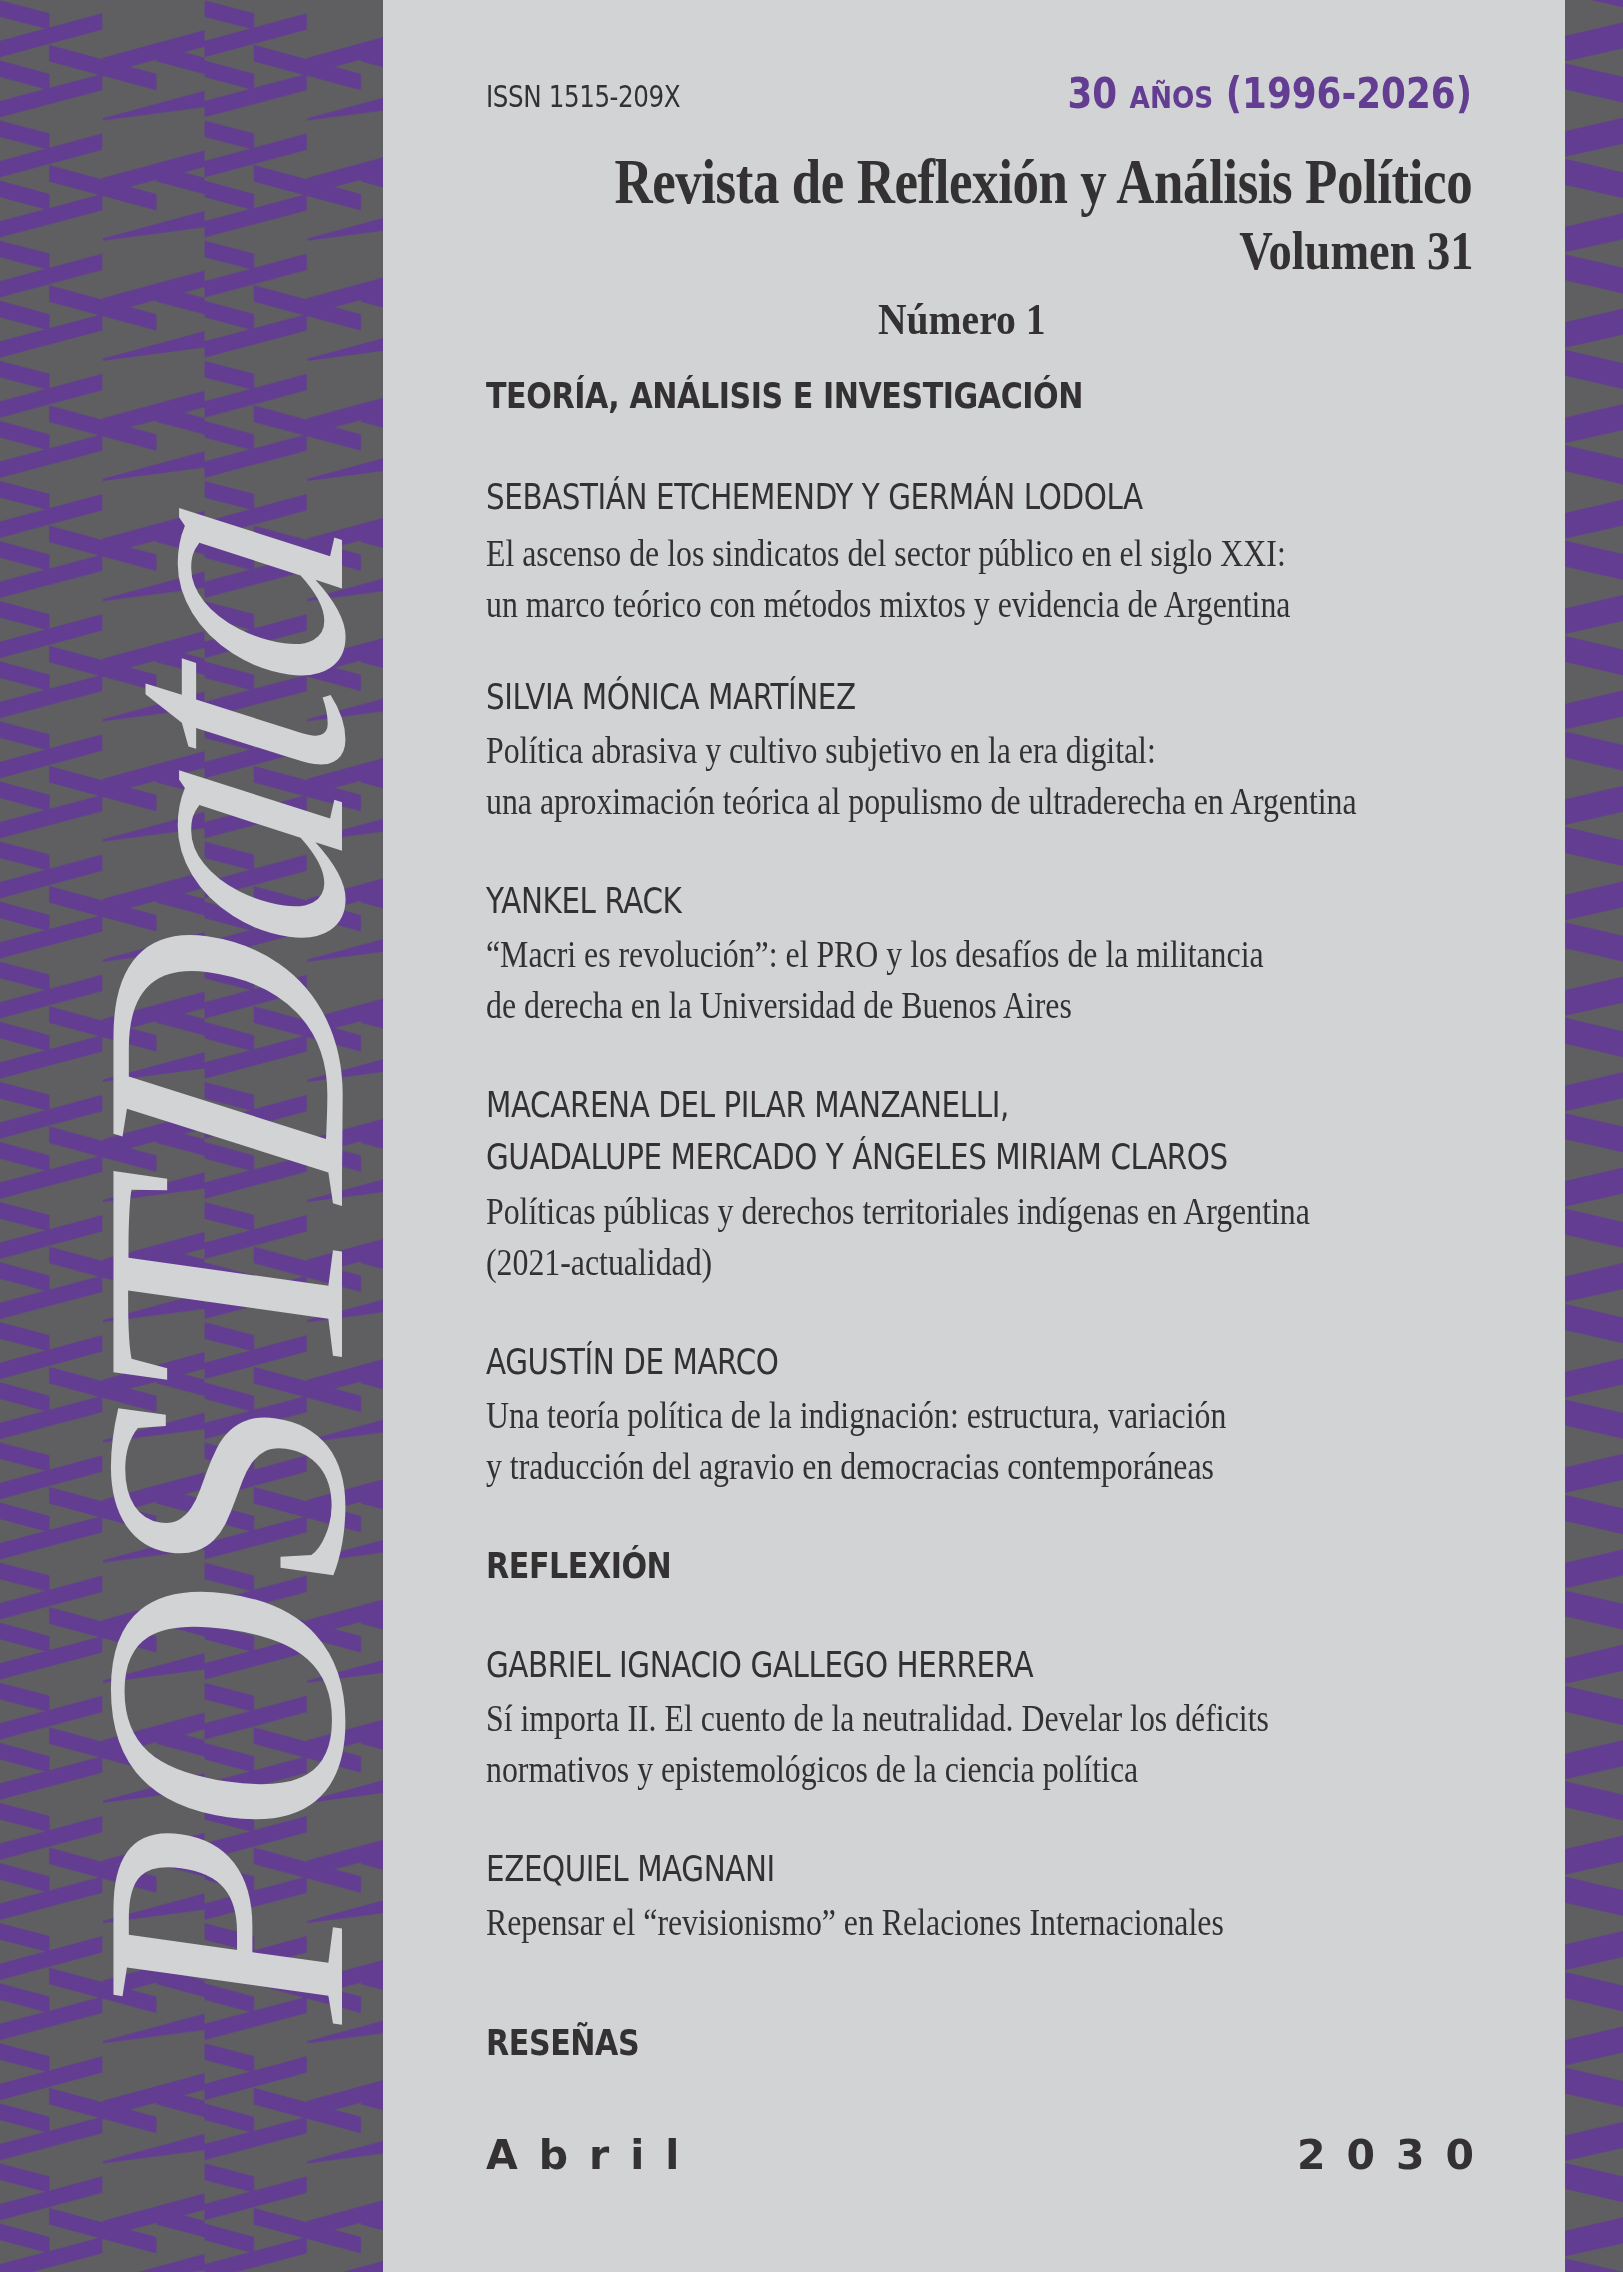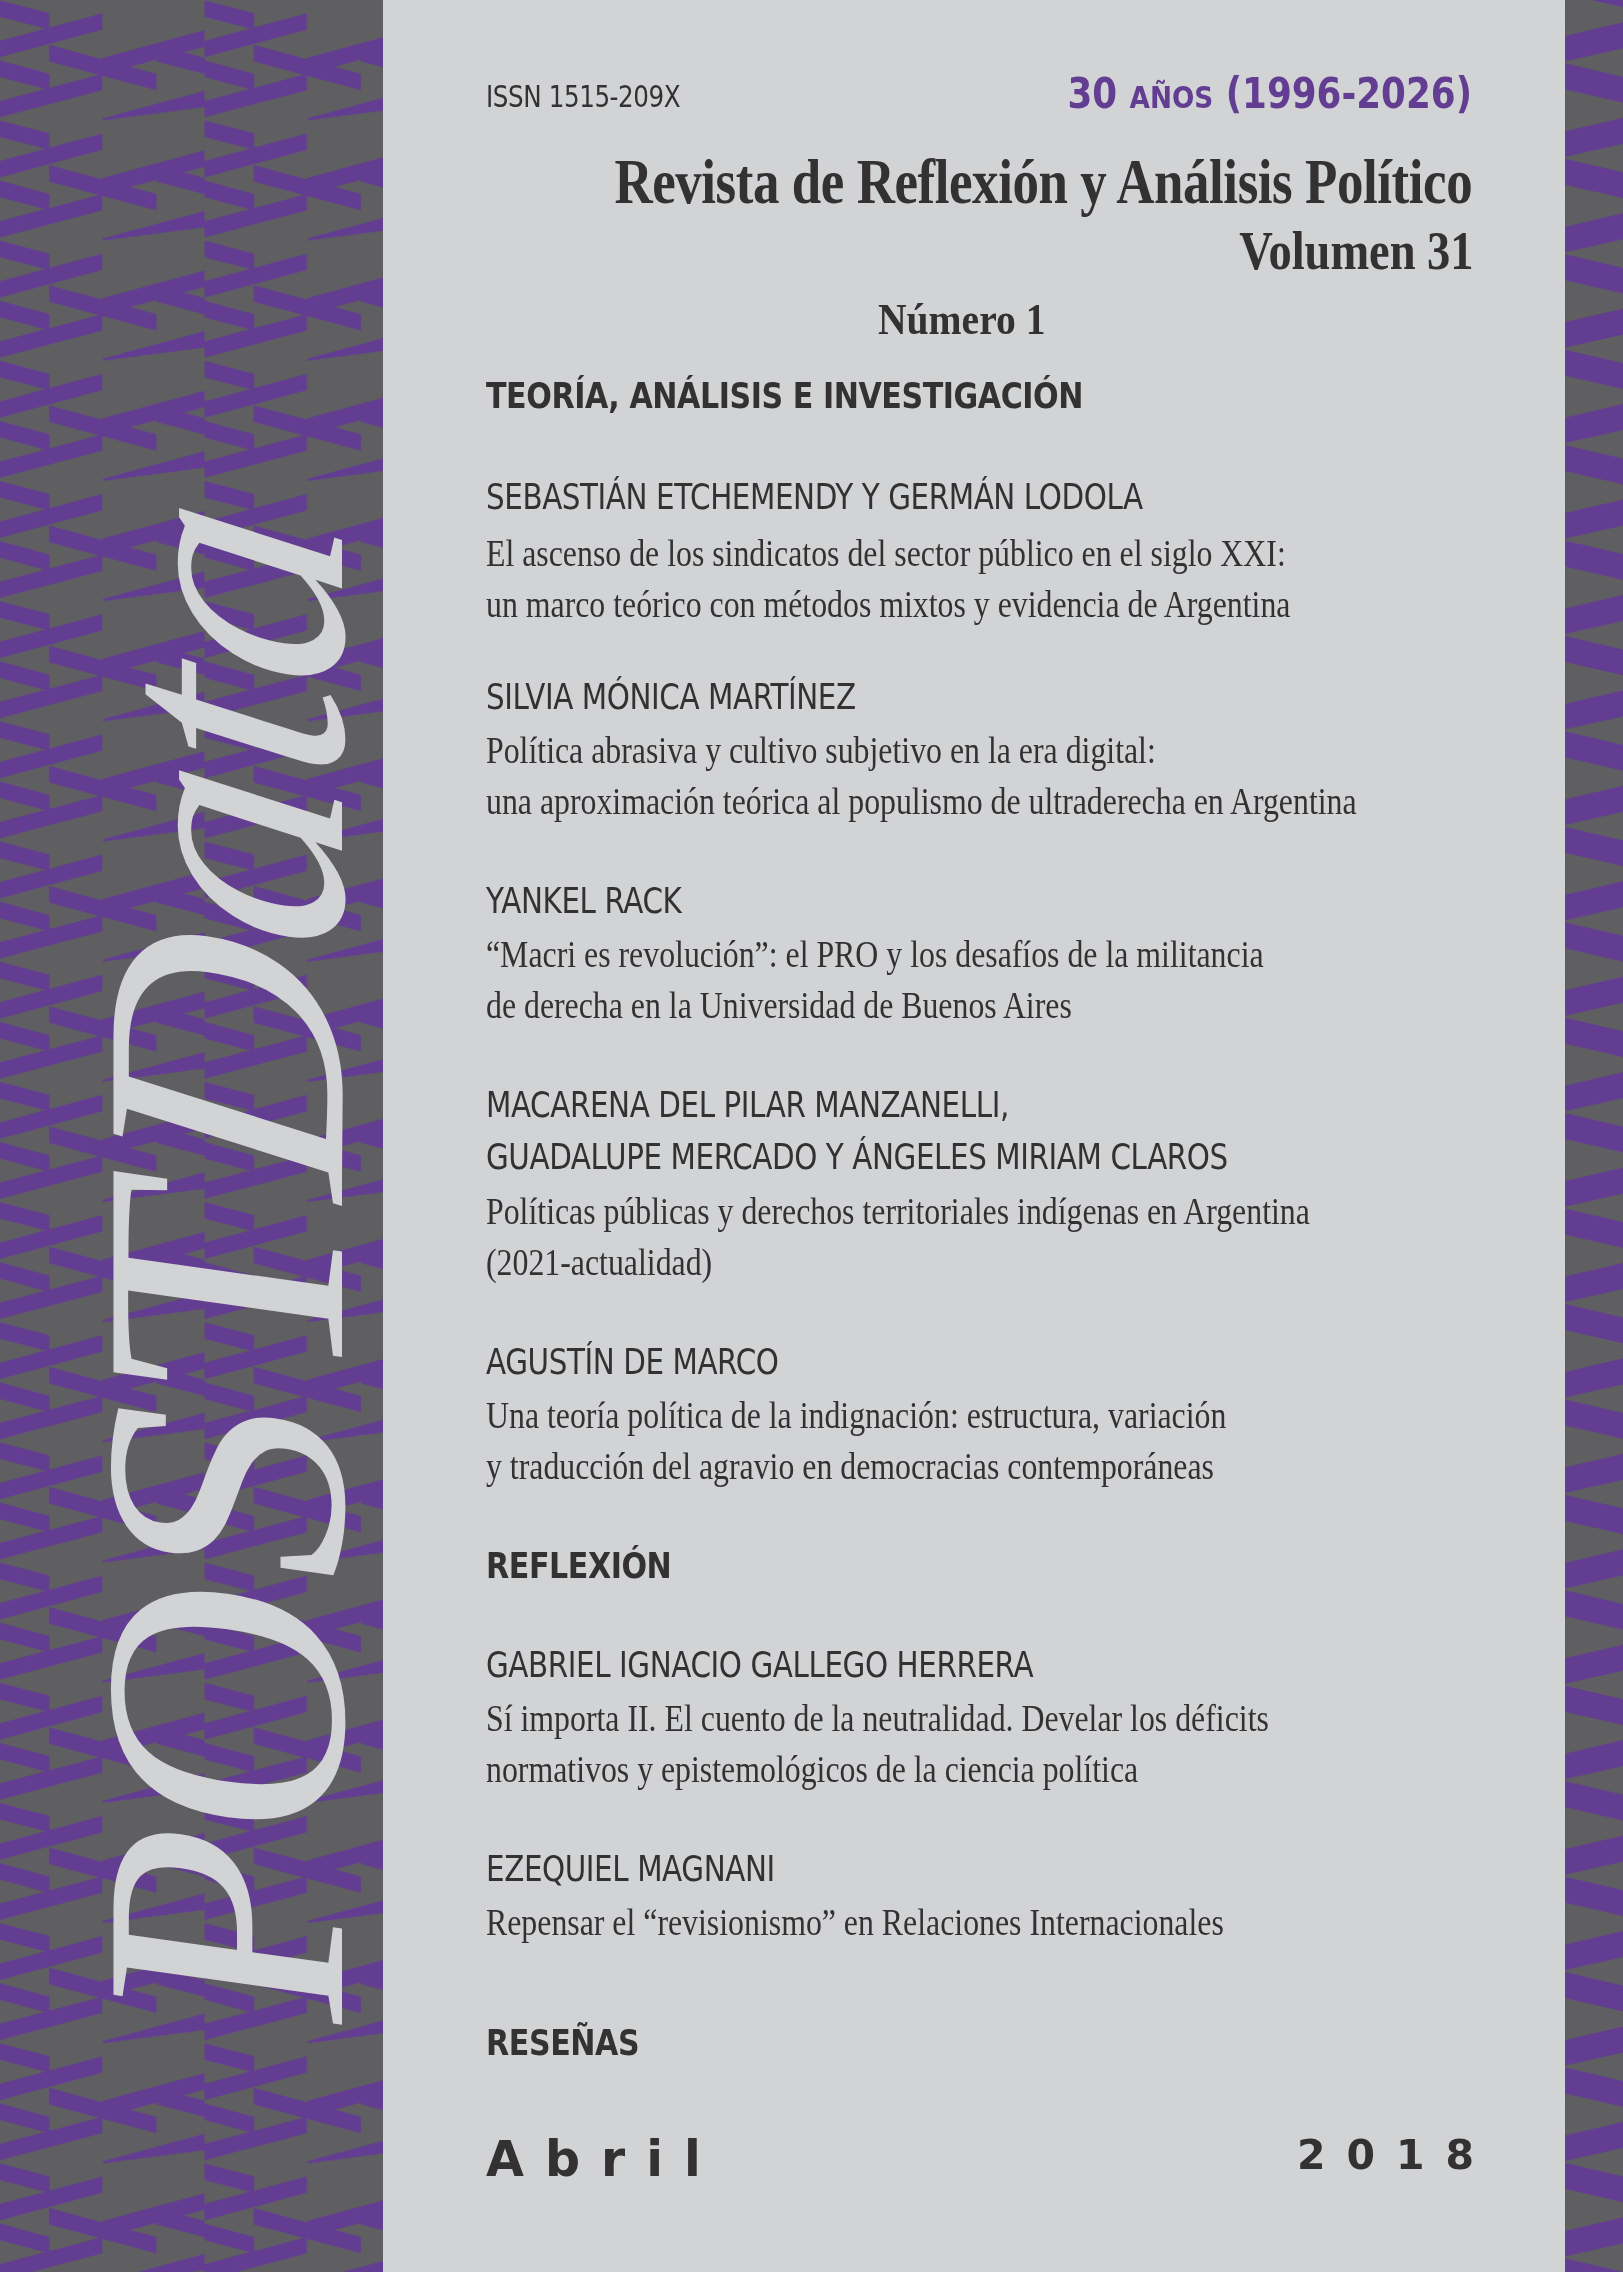--- a/index.html
+++ b/index.html
@@ -33,21 +33,21 @@
       transform: scaleX(0.86); transform-origin: left top; left: 486px;
     }
     .author {
       font-size: 35px; white-space: nowrap; left: 486px;
       transform: scaleX(0.84); transform-origin: left top; letter-spacing: -0.5px;
     }
     .article {
       font-size: 37px; white-space: nowrap; left: 486px; line-height: 51px;
       transform: scaleX(0.86); transform-origin: left top;
     }
-    #month { left: 486px; top: 2131px; font-size: 49px; font-weight: bold; letter-spacing: 21px; }
+    #month { left: 486px; top: 2131px; font-size: 41px; font-weight: bold; letter-spacing: 21px; }
     #year { right: 150px; top: 2131px; font-size: 41px; font-weight: bold; letter-spacing: 21px; margin-right: -21px; }
     #logo {
       position: absolute; left: 50px; top: 1996px;
       transform-origin: left top; transform: rotate(-90deg) skewX(-8deg);
       font-family: "Liberation Serif", "DejaVu Serif", serif;
       font-size: 349px; color: #d2d3d5; white-space: nowrap; line-height: 1;
       letter-spacing: -4.6px;
     }
     #logo .post { font-weight: normal; }
     #logo .data { font-style: italic; }
@@ -154,14 +154,14 @@
 </div>
 
 <div class="abs sans author" style="top:1849px;">EZEQUIEL MAGNANI</div>
 <div class="abs serif article" style="top:1897px;">
   <div>Repensar el “revisionismo” en Relaciones Internacionales</div>
 </div>
 
 <div class="abs sans section" style="top:2023px;">RESEÑAS</div>
 
 <div id="month" class="abs sans">Abril</div>
-<div id="year" class="abs sans">2018</div>
+<div id="year" class="abs sans">2030</div>
 
 
 </body></html>

